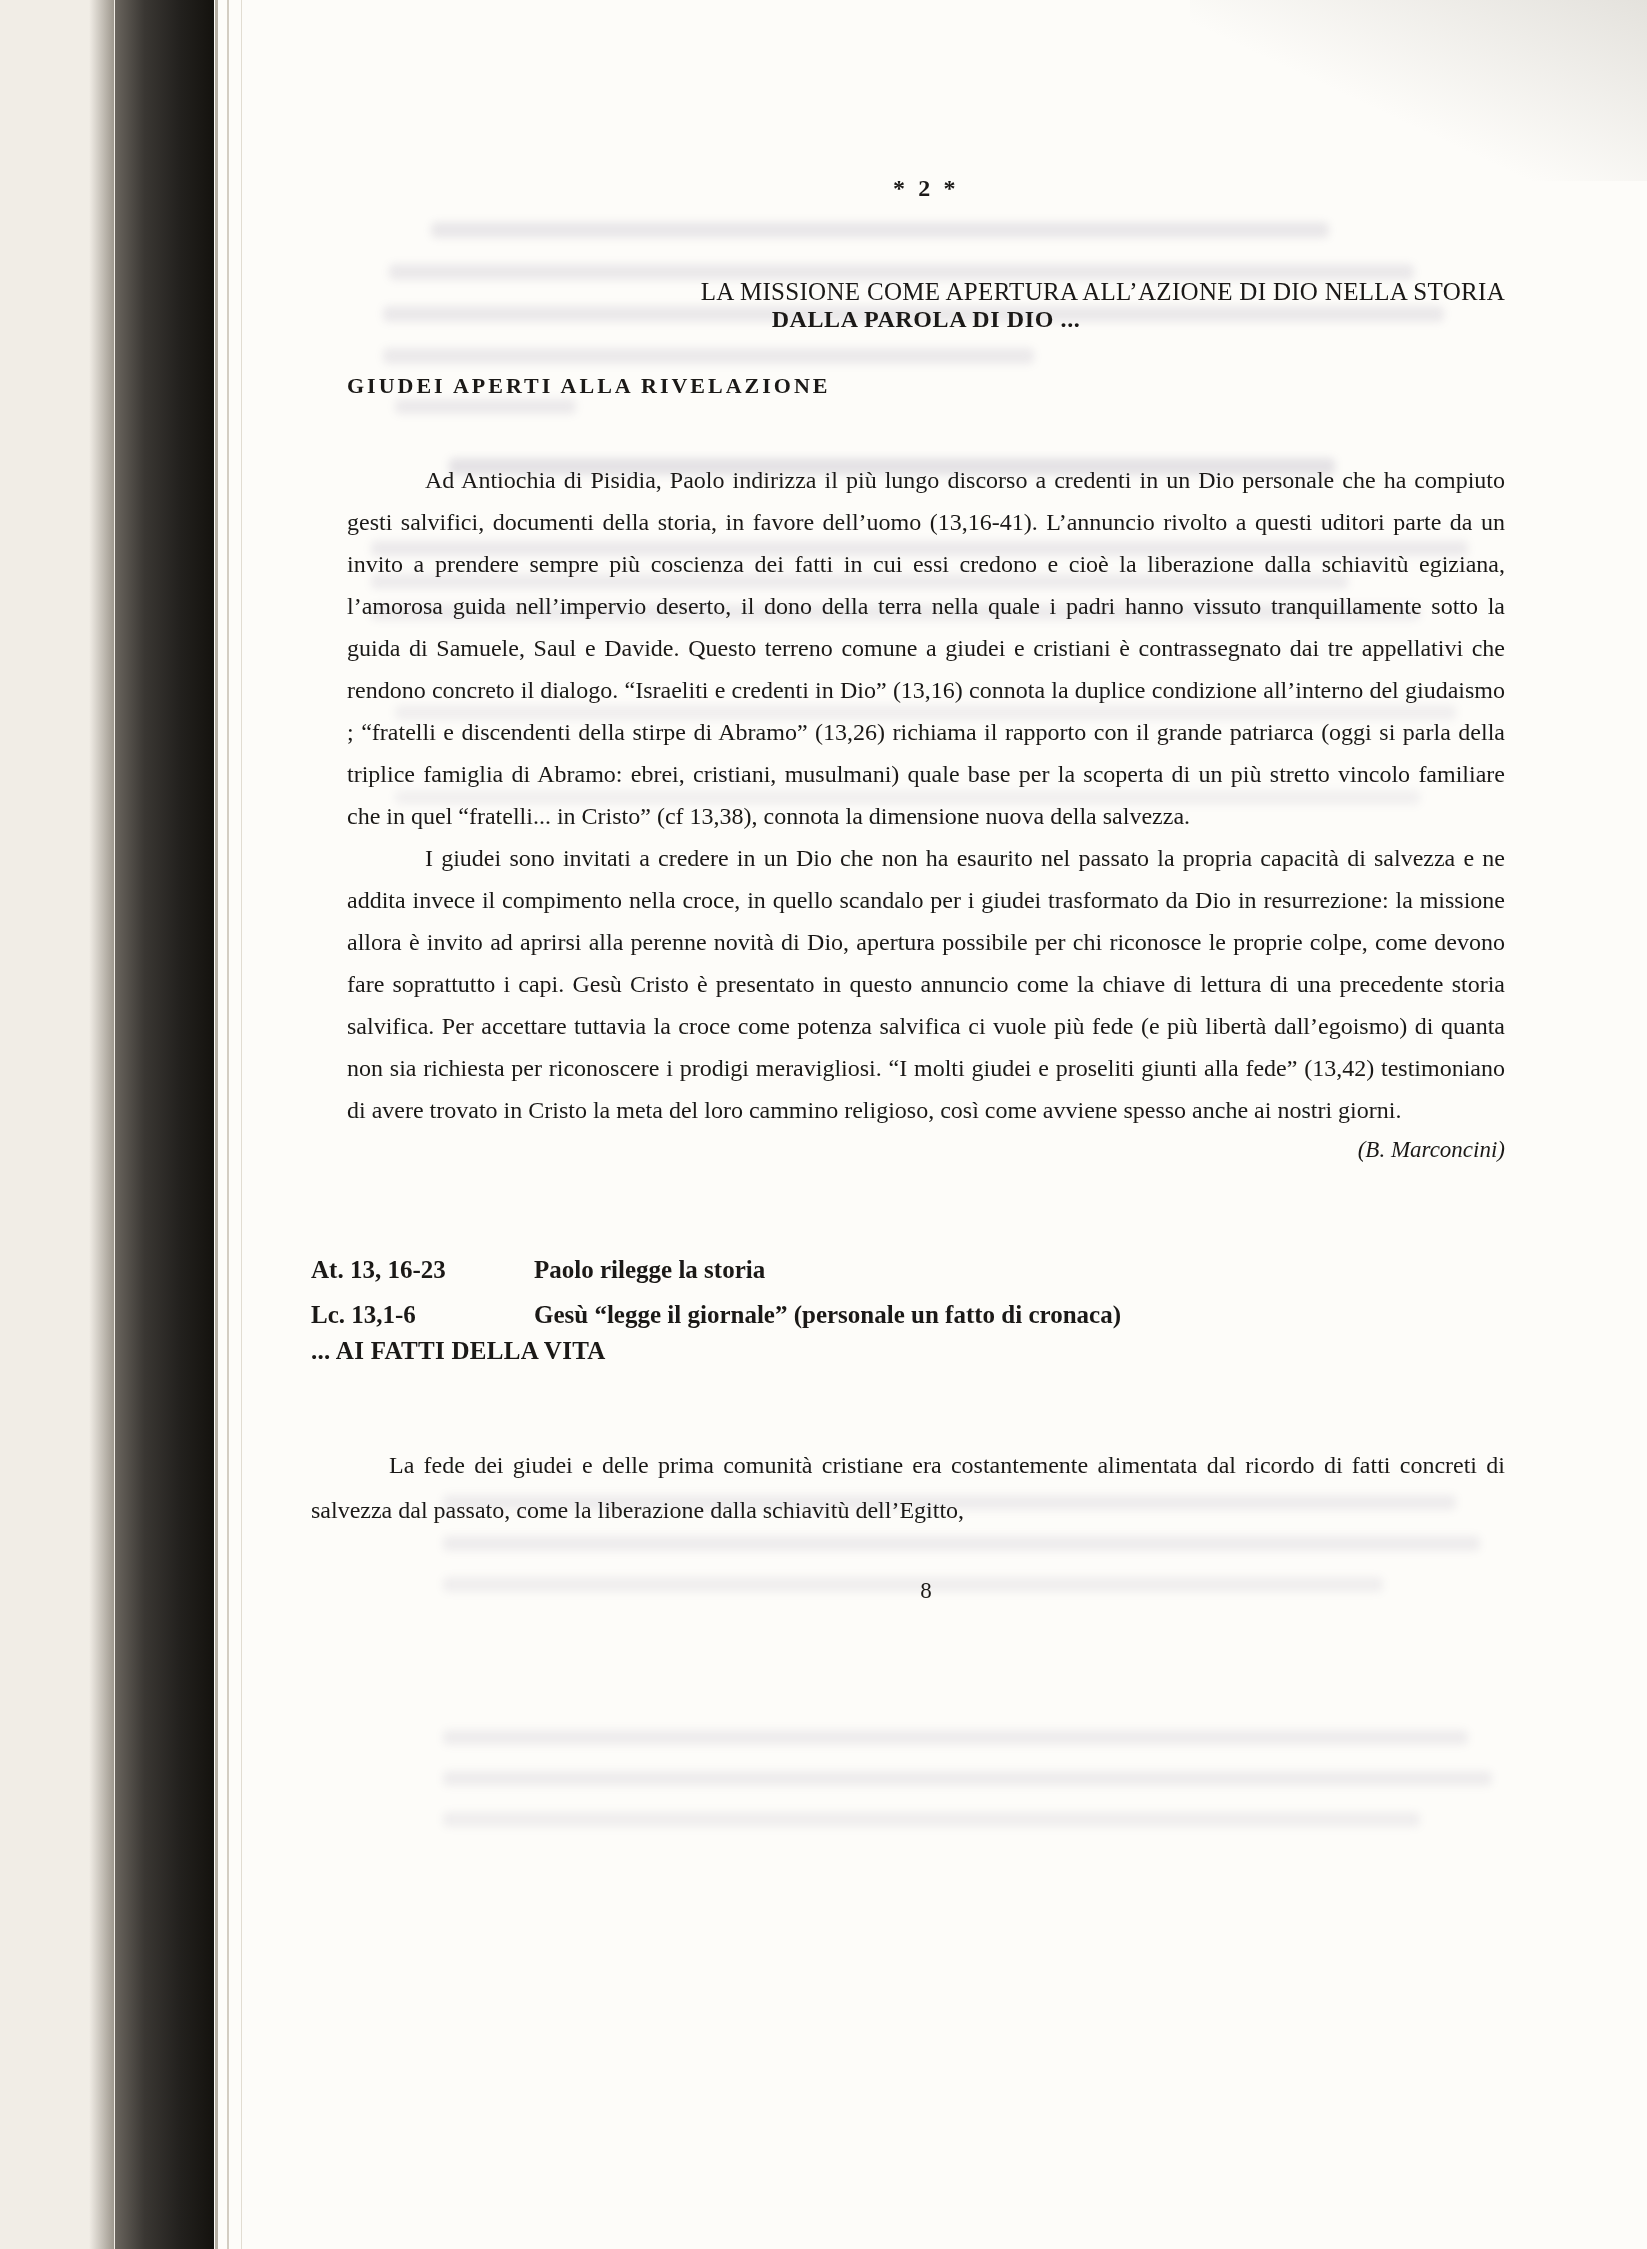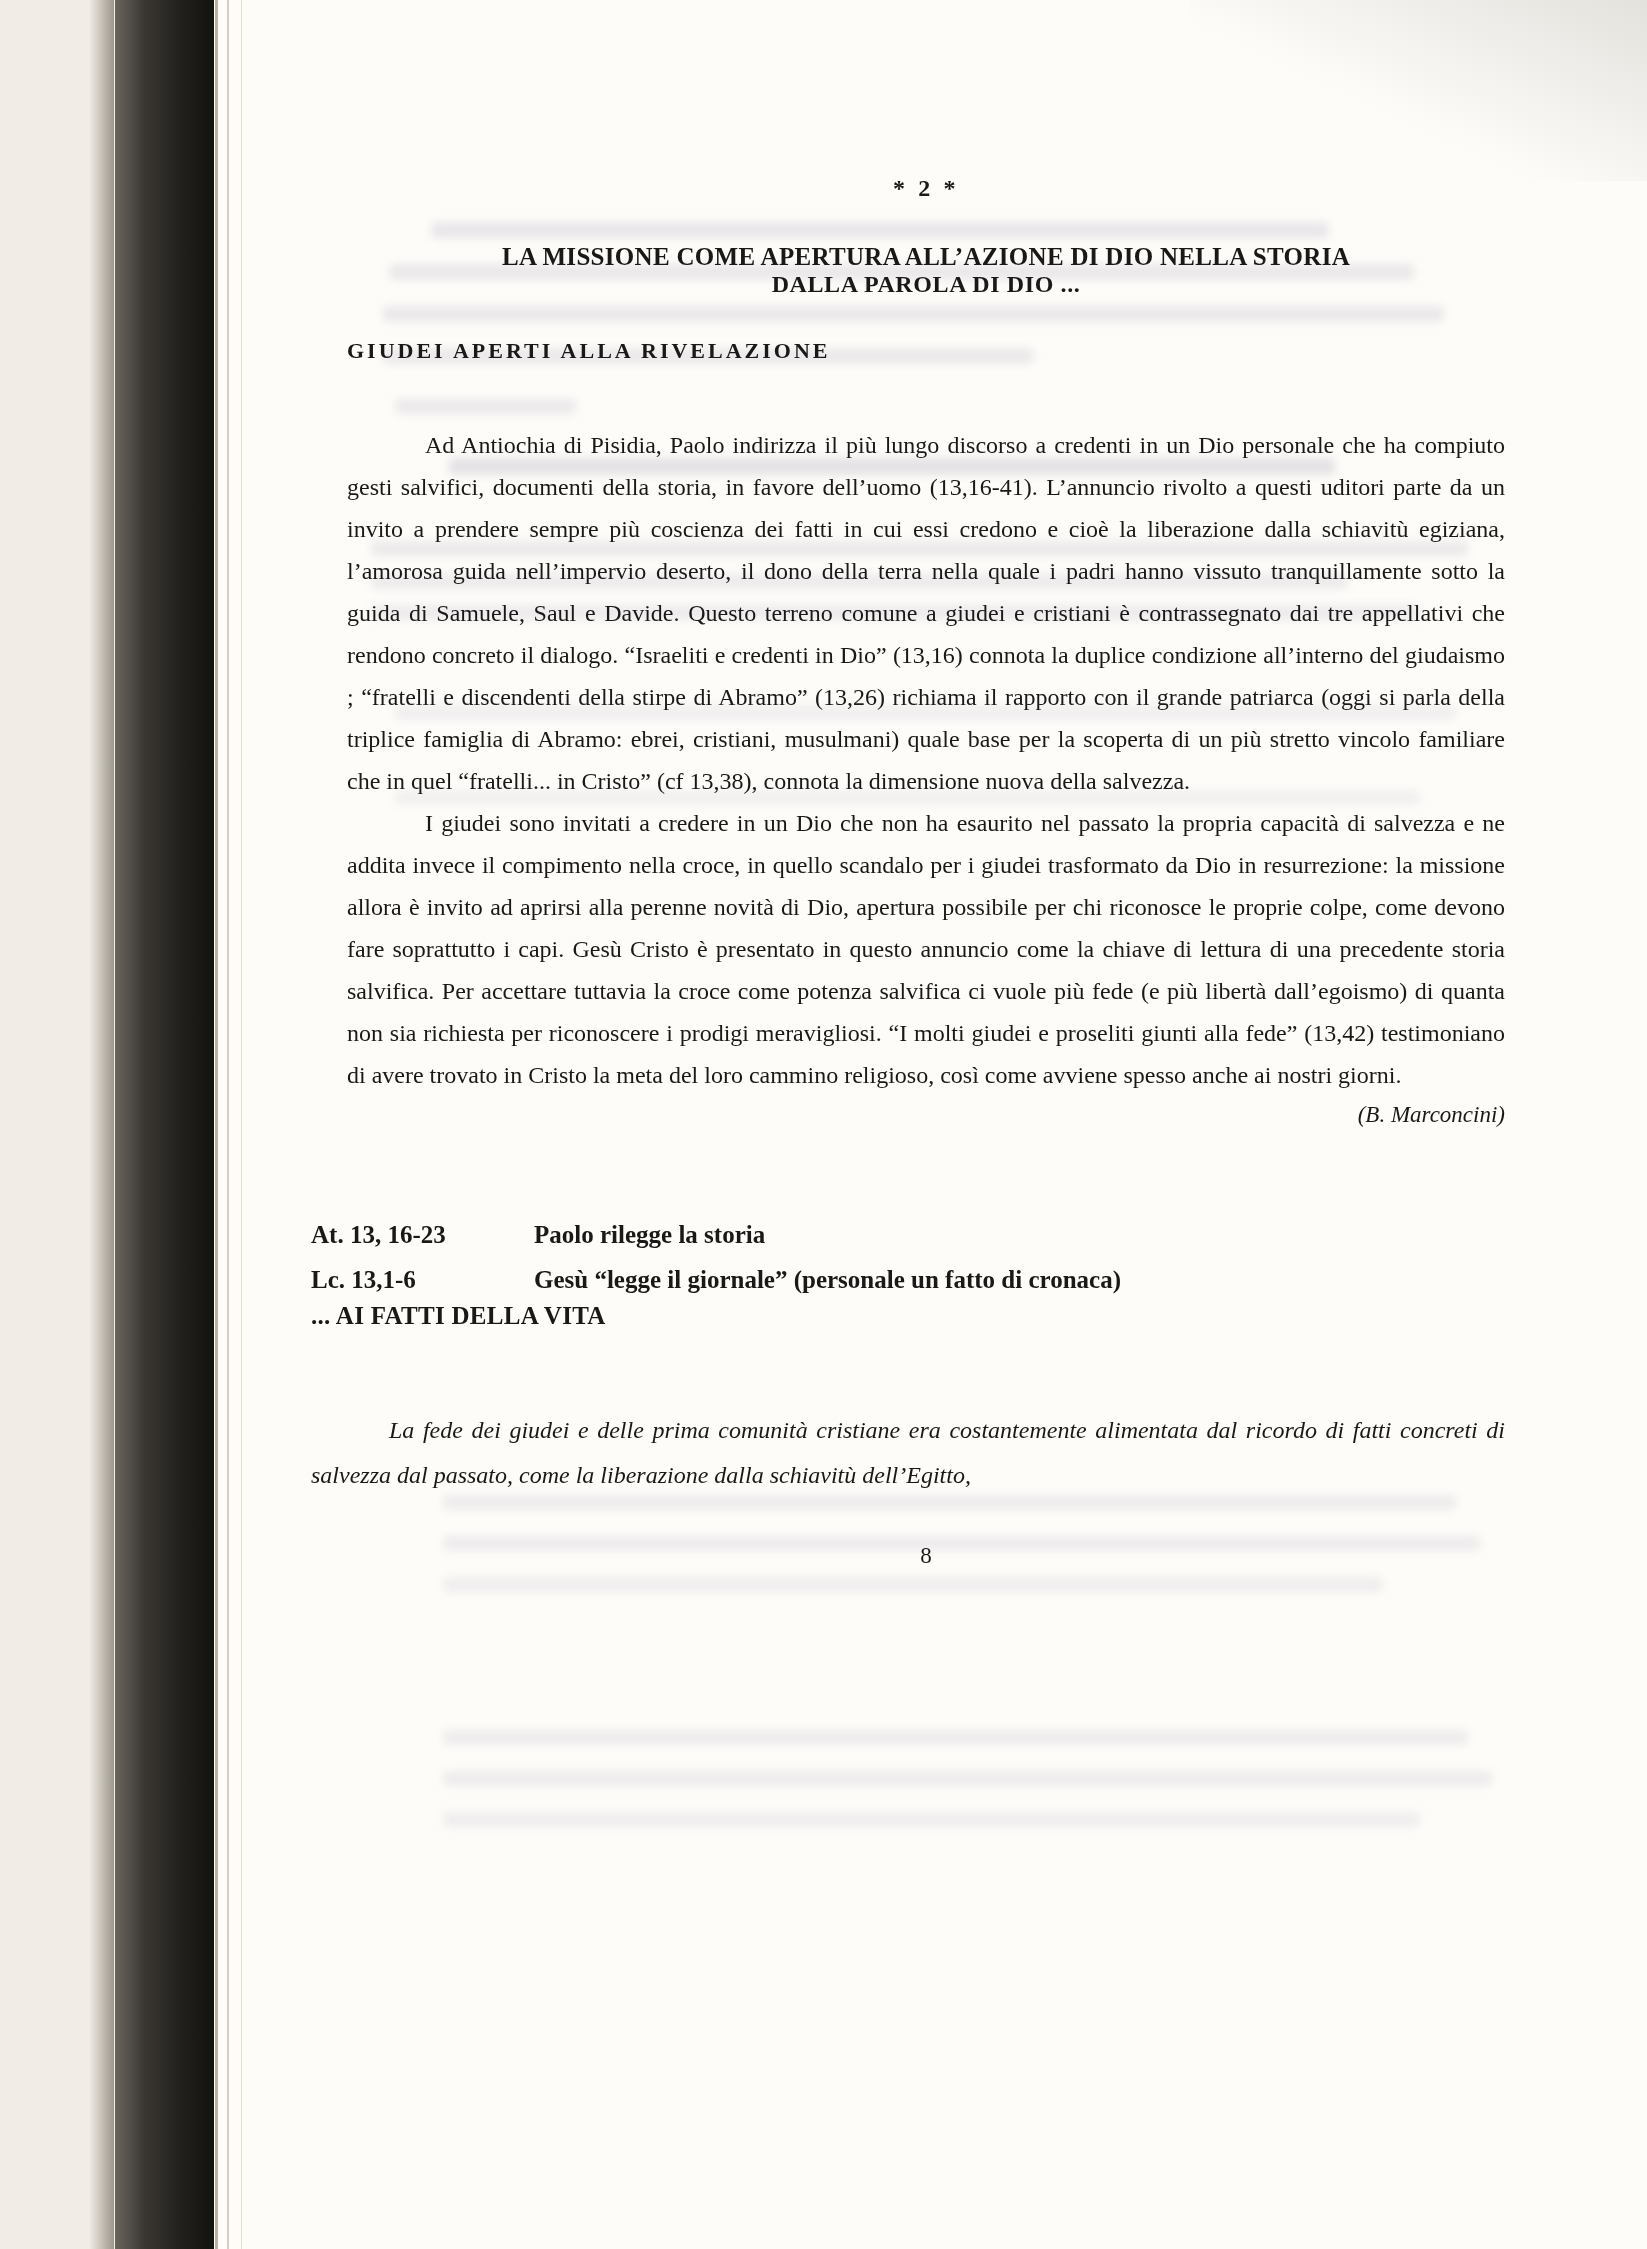--- a/index.html
+++ b/index.html
@@ -74,23 +74,23 @@
     z-index: 2;
   }
   .page-marker {
     padding-top: 175px;
     text-align: center;
     font-weight: bold;
     font-size: 24px;
     letter-spacing: 3.6px;
   }
   .doc-title {
-    margin-top: 41px;
-    text-align: center;
-    font-weight: bold;
+    margin-top: 76px;
+    text-align: right;
+    font-weight: normal;
     font-size: 25px;
     letter-spacing: 0.3px;
   }
   .h-word {
     text-align: center;
     font-weight: bold;
     font-size: 24px;
     letter-spacing: 0.6px;
   }
   .h-sub {
@@ -131,21 +131,20 @@
   .h-facts {
     font-weight: bold;
     font-size: 25px;
     letter-spacing: 0.3px;
   }
   .closing {
     margin-top: 78px;
     font-size: 24px;
     line-height: 45px;
     text-align: justify;
-    font-style: italic;
   }
   .closing p { margin: 0; text-indent: 78px; }
   .page-number {
     margin-top: 45px;
     text-align: center;
     font-size: 23px;
   }
 </style>
 </head>
 <body>

